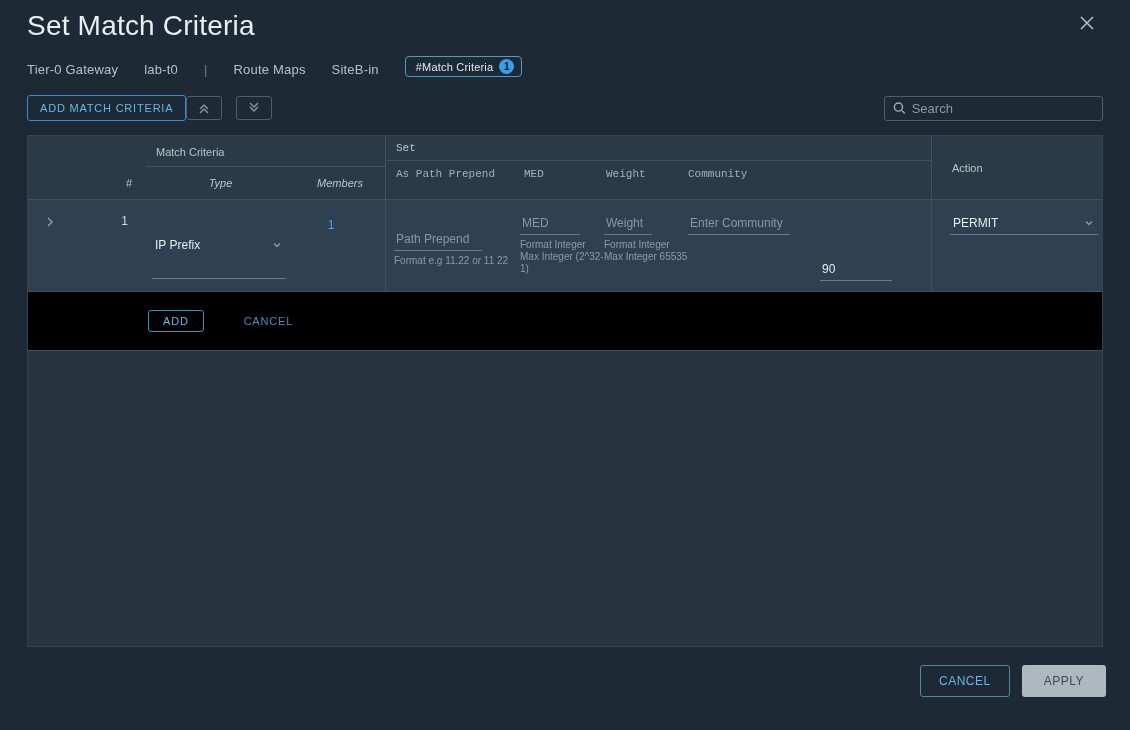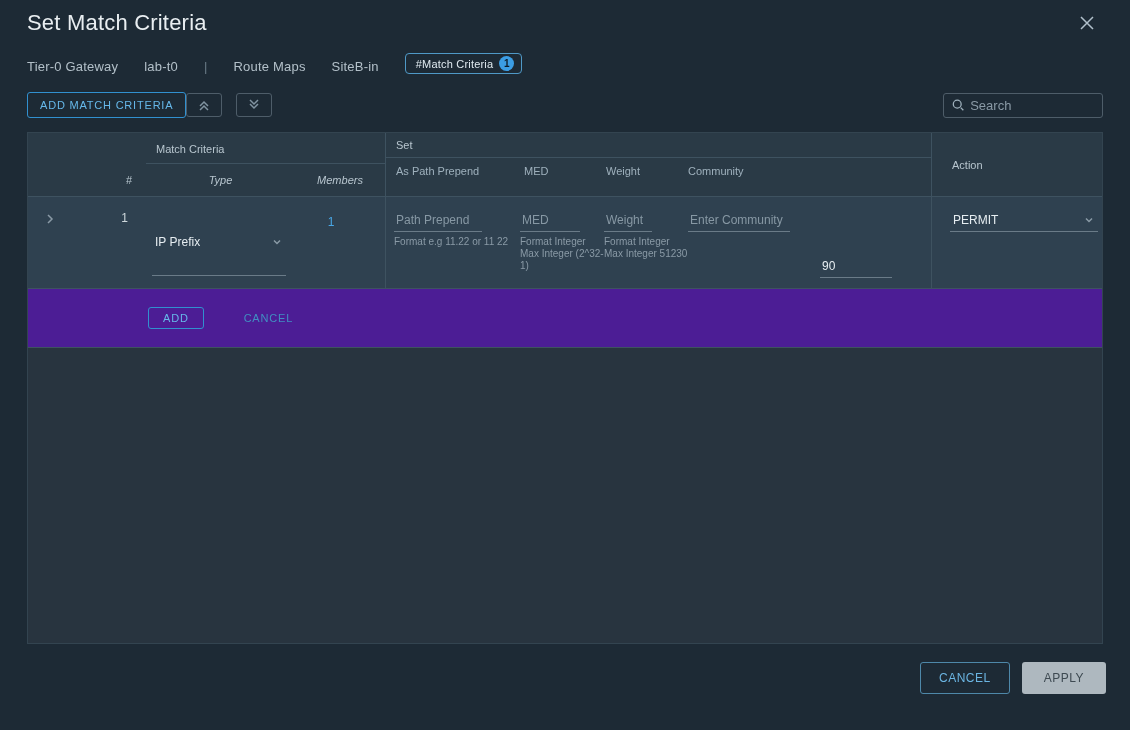--- a/index.html
+++ b/index.html
@@ -1,49 +1,49 @@
 <!DOCTYPE html>
 <html><head>
 <meta charset="utf-8">
 <style>
   * { box-sizing: border-box; margin: 0; padding: 0; }
   html, body { width: 1130px; height: 730px; background: #1d2a35; font-family: "Helvetica Neue", Arial, sans-serif; color: #cfd8dc; font-size: 12px; overflow: hidden; }
   .modal { width: 100%; height: 100%; display: flex; flex-direction: column; }
 
   
   .hdr { display: flex; align-items: flex-start; justify-content: space-between; padding: 10px 30px 0 27px; }
-  .title { font-size: 22px; font-weight: 400; color: #e9eef1; letter-spacing: .2px; }
+  .title { font-size: 28px; font-weight: 400; color: #e9eef1; letter-spacing: .2px; }
   .close { cursor: pointer; padding: 4px; }
   .close svg { stroke: #b1c0cb; }
 
   .breadcrumb { display: flex; align-items: flex-end; gap: 26px; padding: 14px 27px 12px 27px; color: #b3c0c9; font-size: 13px; letter-spacing: .2px; }
   .bc-sep { color: #6a7b88; }
   .chip { display: inline-flex; align-items: center; gap: 6px; border: 1px solid #4f99c7; border-radius: 4px; padding: 2px 7px 2px 10px; color: #e0eaf0; font-size: 11px; }
   .chip-badge { background: #3b9de4; color: #0c1c28; border-radius: 50%; width: 15px; height: 15px; display: inline-flex; align-items: center; justify-content: center; font-size: 10px; font-weight: 600; }
 
   
   .toolbar { display: flex; align-items: center; justify-content: space-between; padding: 6px 27px 14px 27px; }
   .tb-left { display: flex; align-items: center; }
   .btn-outline { border: 1px solid #3190cf; background: transparent; color: #66b8ea; font-size: 11px; letter-spacing: .8px; padding: 6px 12px; border-radius: 3px; cursor: pointer; }
   .btn-outline.small { padding: 4px 14px; font-size: 11px; }
   .pager { display: flex; gap: 14px; }
   .pager-btn { width: 36px; height: 24px; border: 1px solid #4e5d69; border-radius: 3px; background: transparent; display: flex; align-items: center; justify-content: center; cursor: pointer; }
   .pager-btn svg { stroke: #8093a1; }
-  .search { display: flex; align-items: center; width: 160px; border: 1px solid #4e5d69; border-radius: 3px; padding: 4px 8px; gap: 6px; }
+  .search { display: flex; align-items: center; width: 219px; border: 1px solid #4e5d69; border-radius: 3px; padding: 4px 8px; gap: 6px; }
   .search svg { stroke: #9eb0bc; }
   .search input { background: transparent; border: none; outline: none; color: #cfd8dc; font-size: 13px; width: 100%; }
   .search input::placeholder { color: #8a9aa6; }
 
   
   .table-wrap { margin: 0 27px; border: 1px solid #334450; background: #2a3a46; display: flex; flex-direction: column; height: 512px; }
   .thead { display: flex; border-bottom: 1px solid #3e5260; font-size: 11px; color: #b8c6cf; }
   .col-exp { width: 44px; }
   .col-idx { width: 74px; display:flex; align-items:flex-end; justify-content:flex-end; padding: 0 14px 10px 0; }
   .col-match { width: 240px; border-right: 1px solid #3e5260; display:flex; flex-direction:column; }
-  .col-set   { flex: 1; border-right: 1px solid #3e5260; display:flex; flex-direction:column; }
+  .col-set   { flex: 1; border-right: 1px solid #3e5260; display:flex; flex-direction:column;font-family:Liberation Mono, monospace; }
   .col-action{ width: 170px; display:flex; align-items:center; padding: 0 0 0 20px; }
   .mh-top { padding: 10px 0 8px 10px; border-bottom: 1px solid #3e5260; }
   .mh-sub { display:flex;font-style:italic; }
   .mh-sub .sub { padding: 10px 0 10px 0; text-align:center; }
   .sub-type { flex:1; }
   .sub-members { width: 90px; }
   .set-top { padding: 6px 0 6px 10px; border-bottom: 1px solid #3e5260; }
   .set-sub { display:flex; }
   .set-sub .scol { padding: 6px 8px 8px 10px; color:#9fb1bd; font-size:11px; line-height:14px;}
   .sc1 { width: 128px; }
@@ -61,28 +61,28 @@
   .sel { display:flex; align-items:center; justify-content:space-between; border-bottom:1px solid #6a7b88; padding: 4px 3px; width: 134px; cursor:pointer;}
   .sel.wide { width: 148px; gap: 32px; }
   .sel span { color:#e6edf1; font-size:12px; }
   .sel svg { stroke:#8a9aa6; }
   .members-link { color:#49a7e6; font-size:12px; padding: 6px 0 0 0; width:90px; text-align:center; cursor:pointer;}
   .r-set { flex:1; border-right:1px solid #3e5260; display:flex; padding: 12px 0 10px 8px;}
   .field { display:flex; flex-direction:column; }
   .inp { border:none; border-bottom:1px solid #6a7b88; background:transparent; color:#e6edf1; font-size:12px; padding:4px 2px; outline:none; }
   .inp::placeholder { color:#8798a4; }
   .hint { font-size:10px; color:#8a9aa6; line-height:12px; padding-top:4px;}
-  .f1 .inp{ width:88px;} .f1{ width:126px;}
+  .f1 .inp{ width:88px;margin-top:16px;} .f1{ width:126px;}
   .f2 .inp{ width:60px;} .f2{ width:84px;}
   .f3 .inp{ width:48px;} .f3{ width:84px;}
   .f4 .inp{ width:102px;} .f4{ width:132px;}
   .f5 .inp{ width:72px;} .f5{ flex:1;margin-top:46px;}
   .r-action{ width:170px; padding:12px 12px 0 18px;}
 
-  .row-actions { display:flex; align-items:center; gap: 40px; padding: 18px 0 18px 120px; border-bottom:1px solid #3e5260; background:#4c1d95;}
+  .row-actions { display:flex; align-items:center; gap: 40px; padding: 18px 0 18px 120px; border-bottom:1px solid #3e5260; background:#000000;}
   .link-btn { color:#418ec2; background:transparent; border:none; font-size:11px; letter-spacing:.8px; cursor:pointer; }
 
   .tblank { flex:1; background:#28343f; }
 
   
   .footer { display:flex; justify-content:flex-end; gap:12px; padding: 18px 24px 0 0; }
   .btn-cancel { border:1px solid #4e88a9; background:transparent; color:#6bb5e2; padding:8px 18px; border-radius:3px; font-size:12px; letter-spacing:.5px; cursor:pointer;}
   .btn-apply { border:none; background:#aeb8bf; color:#3e4a52; padding:8px 22px; border-radius:3px; font-size:12px; letter-spacing:.5px; cursor:pointer;}
 </style>
 </head>
@@ -181,21 +181,21 @@
         <div class="field f1">
           <input class="inp" placeholder="Path Prepend" style="">
           <div class="hint">Format e.g 11.22 or 11 22</div>
         </div>
         <div class="field f2">
           <input class="inp" placeholder="MED" style="">
           <div class="hint">Format Integer Max Integer (2^32-1)</div>
         </div>
         <div class="field f3">
           <input class="inp" placeholder="Weight" style="">
-          <div class="hint">Format Integer Max Integer 51230</div>
+          <div class="hint">Format Integer Max Integer 65535</div>
         </div>
         <div class="field f4">
           <input class="inp" placeholder="Enter Community" style="">
         </div>
         <div class="field f5">
           <input class="inp" value="90" style="">
         </div>
       </div>
       <div class="r-action">
         <div class="sel wide">

